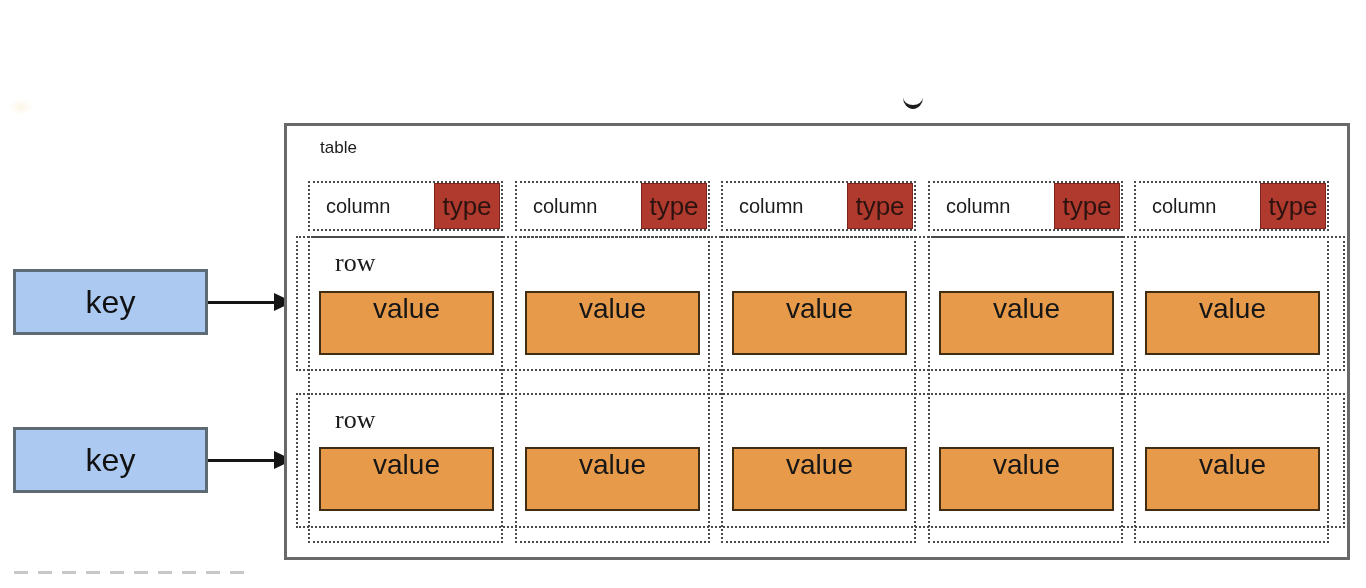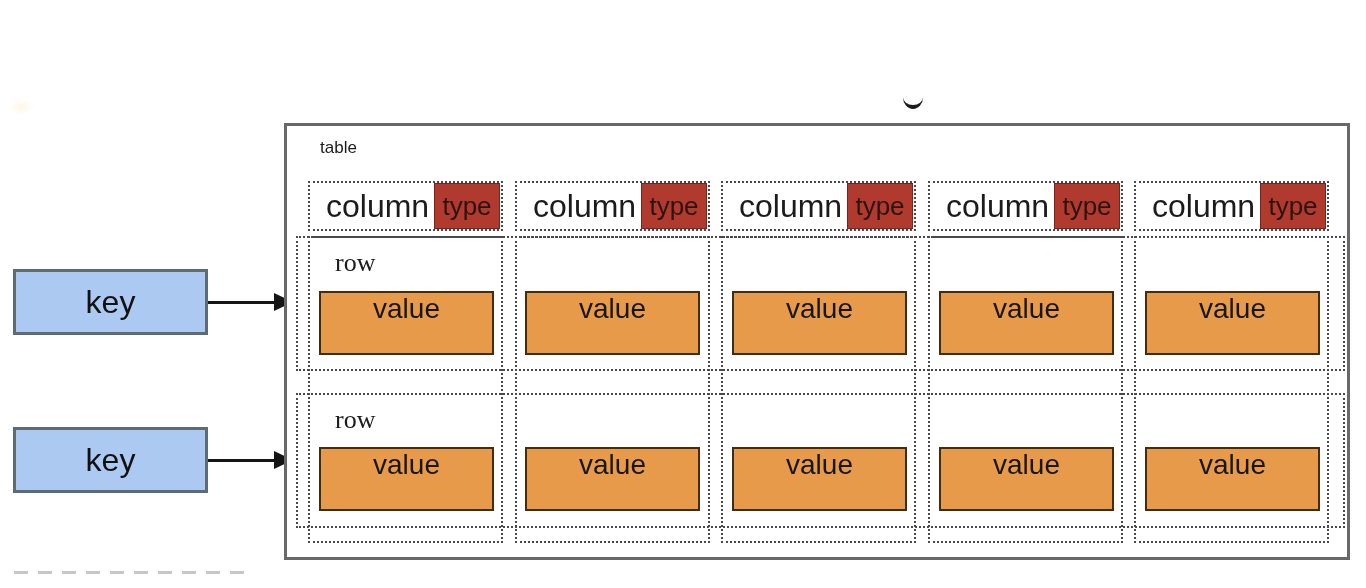--- a/index.html
+++ b/index.html
@@ -35,21 +35,21 @@
   .table-label{
     position:absolute;left:13px;top:8px;font-size:17px;line-height:28px;color:var(--ink);margin-left:20px;
   }
   
   .header-box{
     position:absolute;top:55px;width:195px;height:50px;box-sizing:border-box;
     border:2px dotted var(--dotted);z-index:2;
   }
   .col-label{
     position:absolute;left:16px;top:50%;transform:translateY(-50%);
-    font-size:32px;white-space:nowrap;
+    font-size:20px;white-space:nowrap;
   }
   .type-box{
     position:absolute;right:1px;top:0px;bottom:0px;width:66px;
     background:var(--type-fill);border:1px solid var(--type-border);box-sizing:border-box;
     display:flex;align-items:center;justify-content:center;z-index:3;
   }
   .type-box span{font-size:26px;color:var(--type-text);}
   .strip{
     position:absolute;top:110px;width:195px;height:307px;box-sizing:border-box;
     border:2px dotted var(--dotted);z-index:1;

